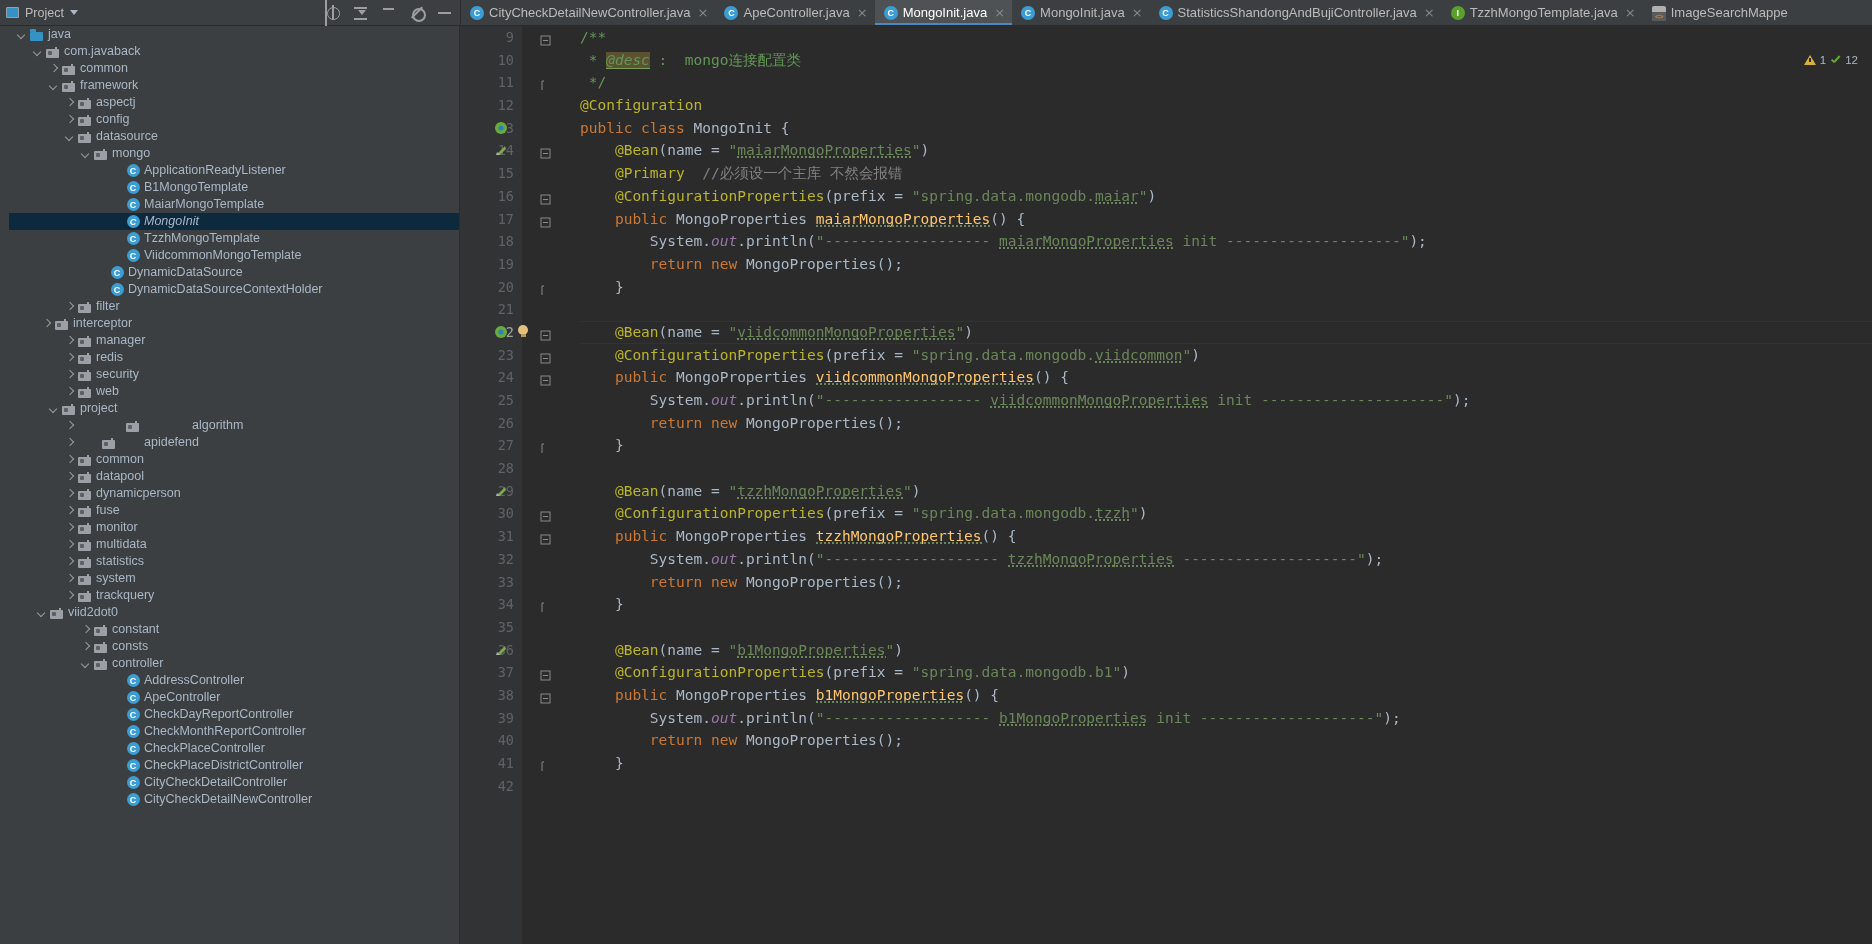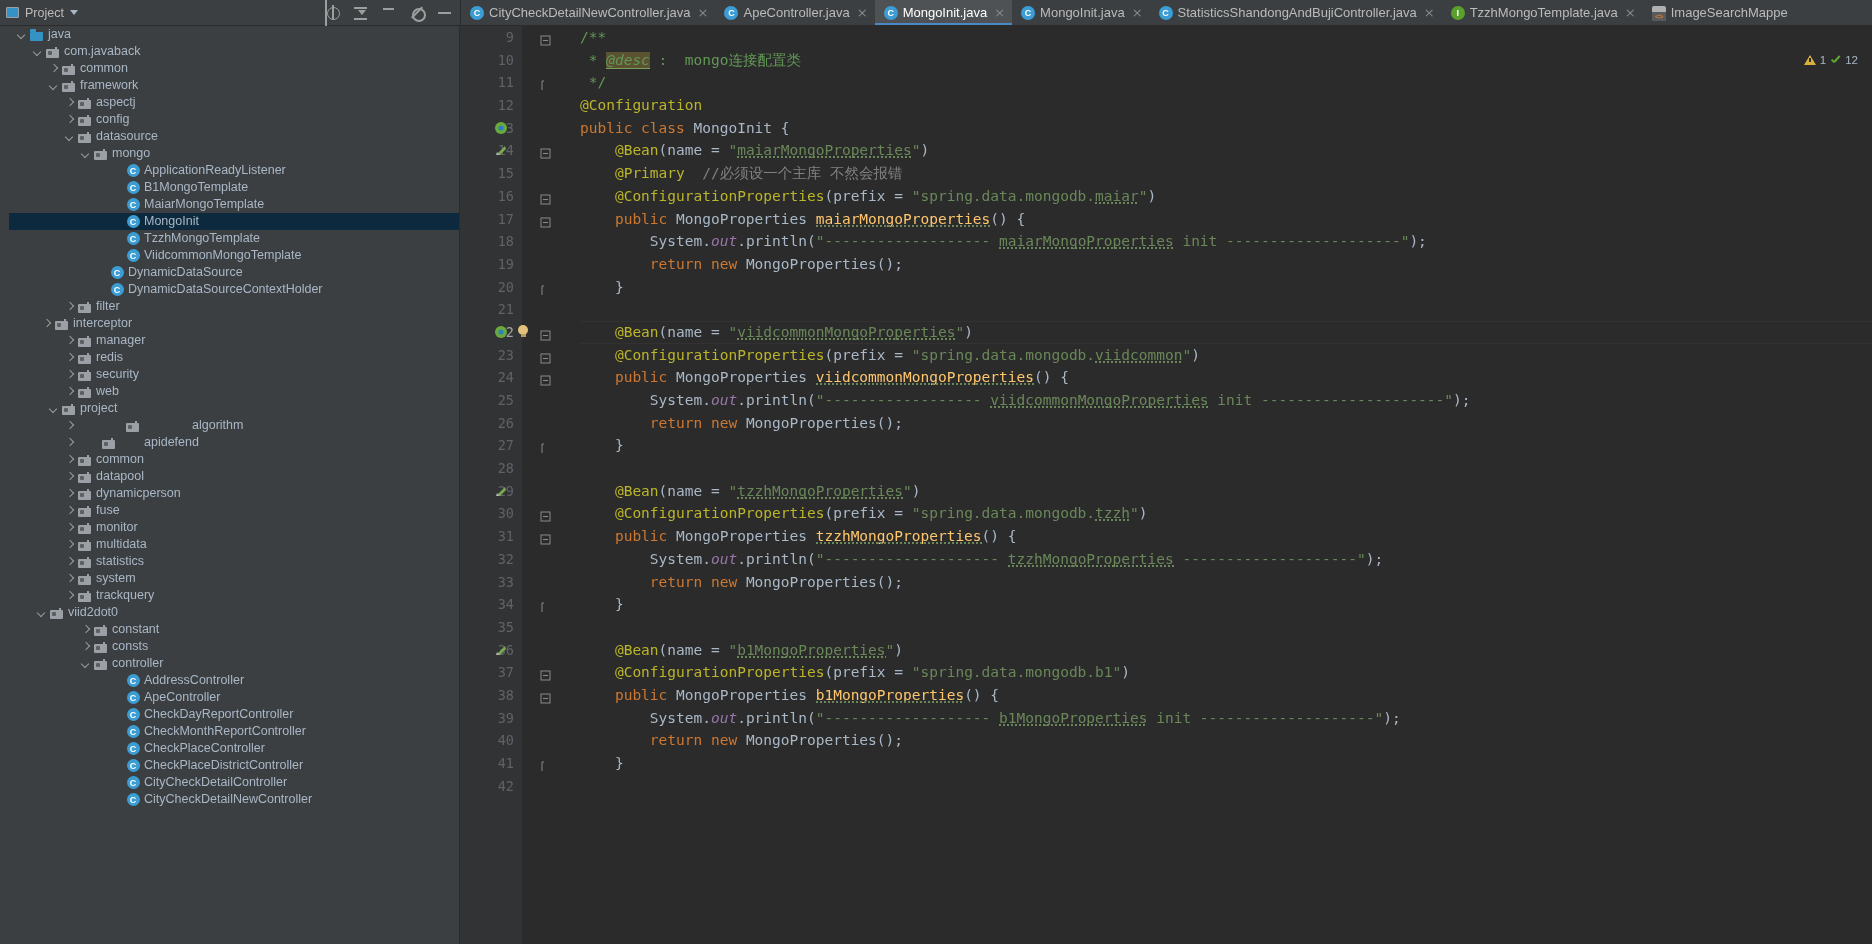--- a/index.html
+++ b/index.html
@@ -384,21 +384,21 @@
           <div class="trow" style="padding-left: 112px;">
             <span class="arrow "></span>
             <span class="ic cls"></span>
             <span class="tlabel">B1MongoTemplate</span>
           </div>
           <div class="trow" style="padding-left: 112px;">
             <span class="arrow "></span>
             <span class="ic cls"></span>
             <span class="tlabel">MaiarMongoTemplate</span>
           </div>
-          <div class="trow sel" style="padding-left: 112px;">
+          <div class="trow sel" style="padding-left: 112px; font-style: italic;">
             <span class="arrow "></span>
             <span class="ic cls"></span>
             <span class="tlabel">MongoInit</span>
           </div>
           <div class="trow" style="padding-left: 112px;">
             <span class="arrow "></span>
             <span class="ic cls"></span>
             <span class="tlabel">TzzhMongoTemplate</span>
           </div>
           <div class="trow" style="padding-left: 112px;">

